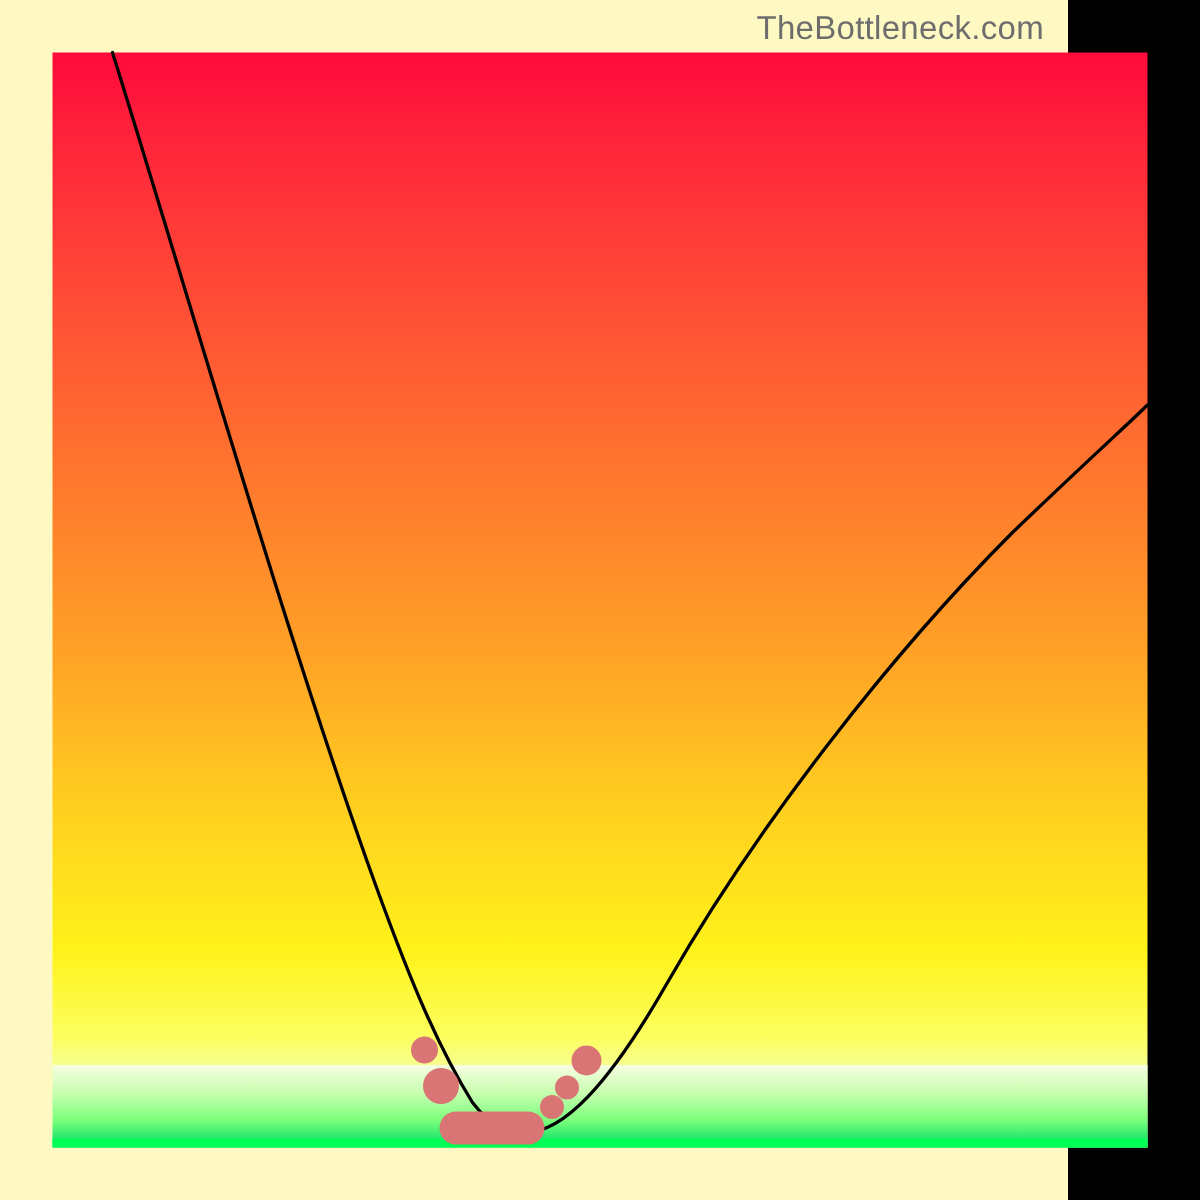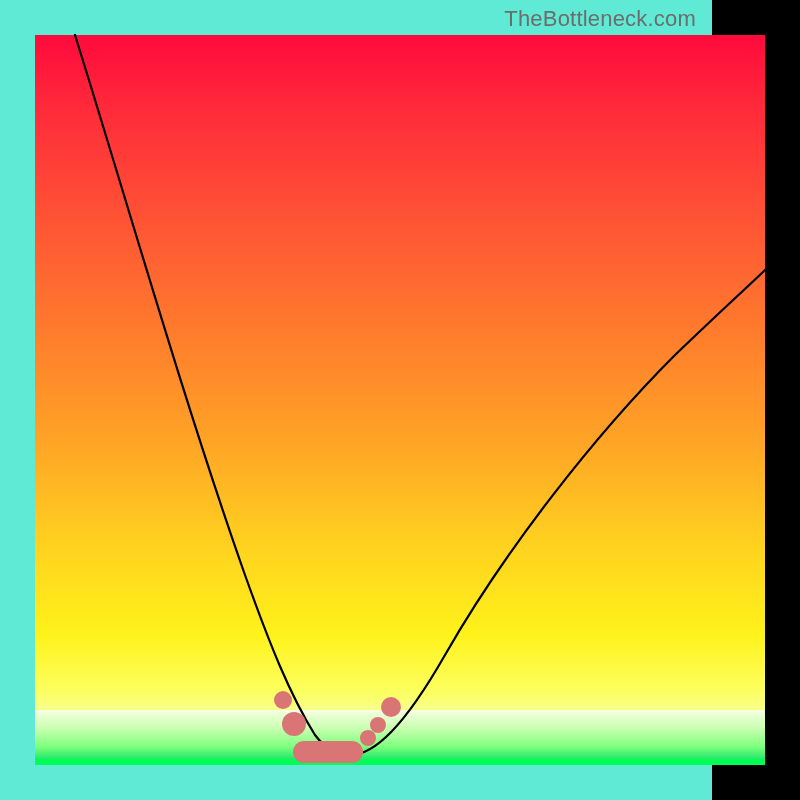--- a/index.html
+++ b/index.html
@@ -8,21 +8,21 @@
     width: 800px;
     height: 800px;
     background: #000;
     overflow: hidden;
     font-family: Arial, Helvetica, sans-serif;
   }
   .stage {
     position: relative;
     width: 712px;
     height: 800px;
-    background: #5eead4;
+    background: #fef9c3;
   }
   .plot-area {
     position: absolute;
     left: 35px;
     top: 35px;
     width: 730px;
     height: 730px;
     
     background:
       

